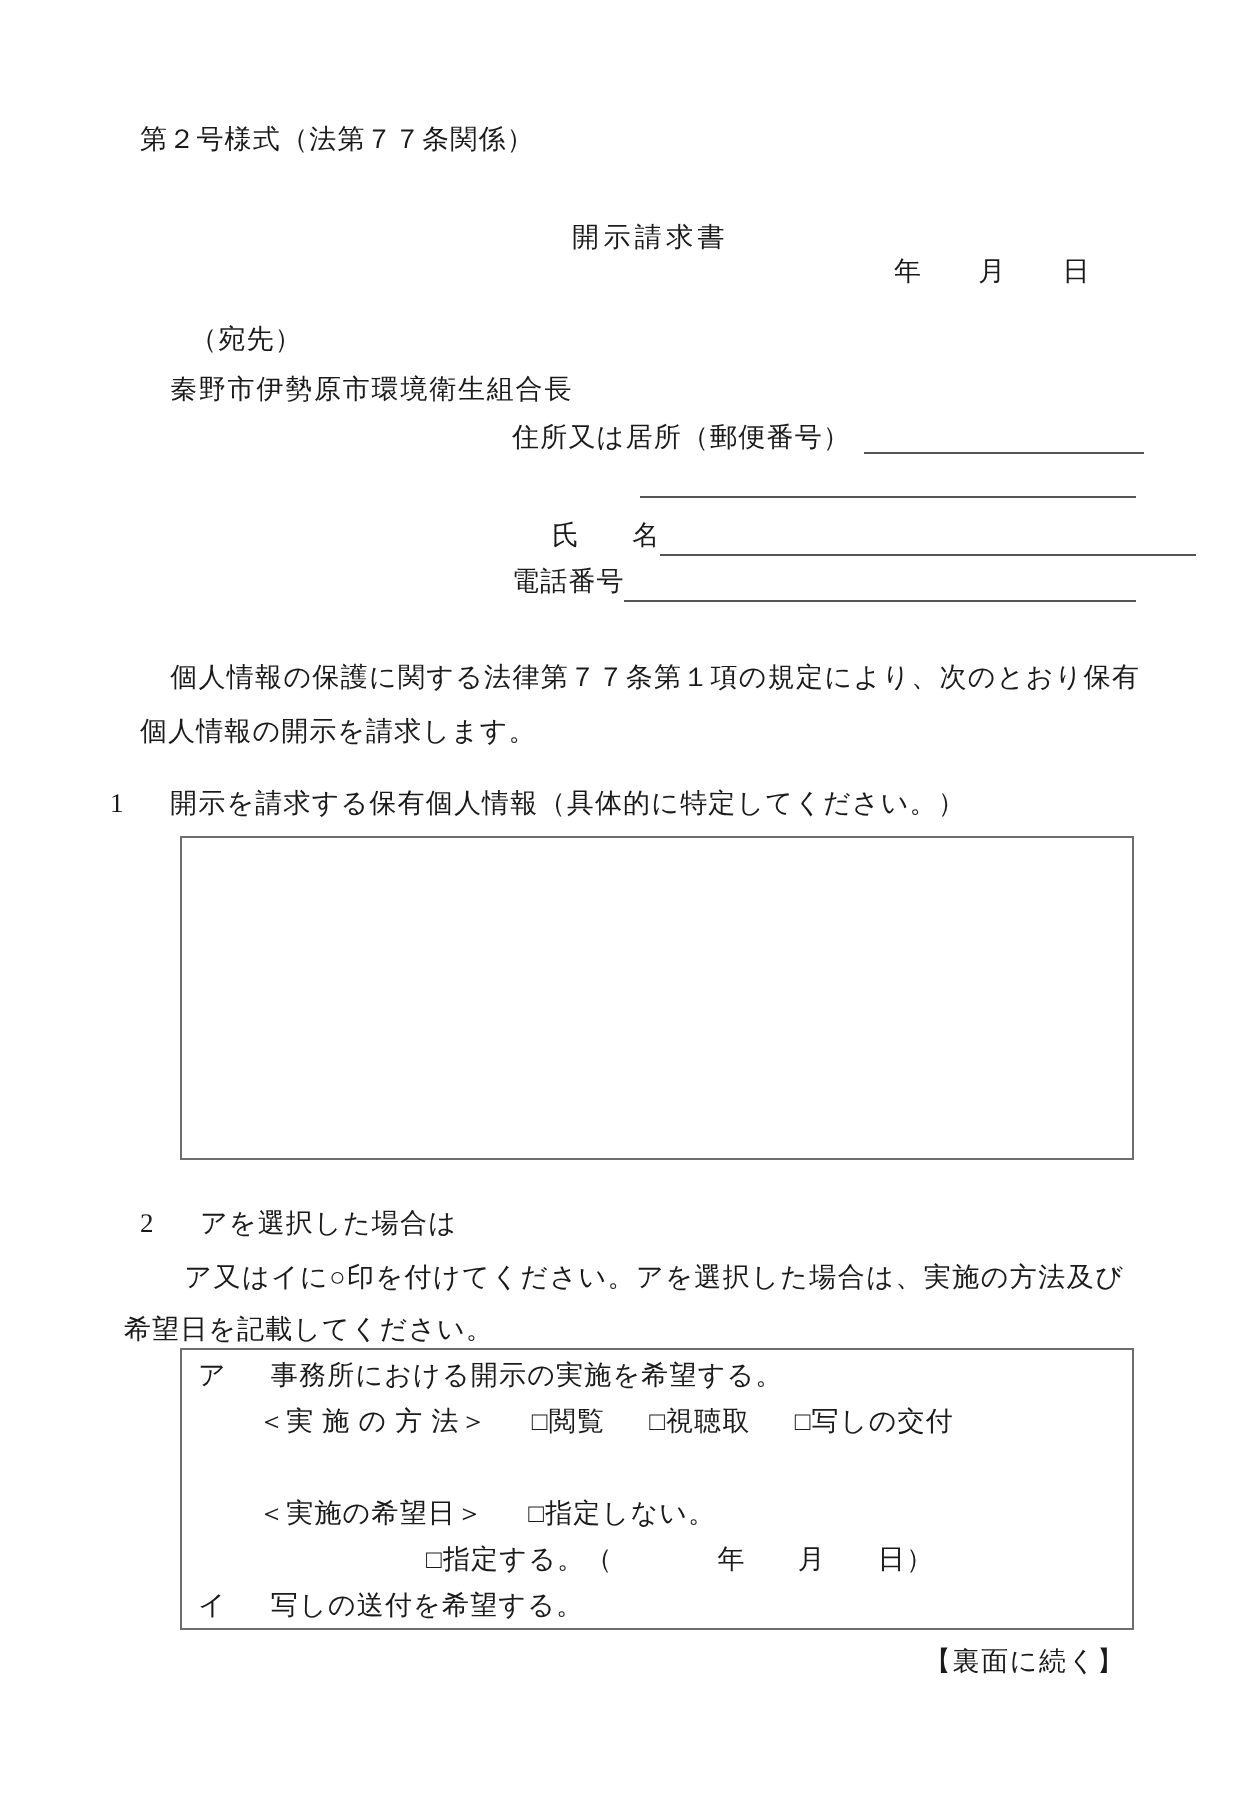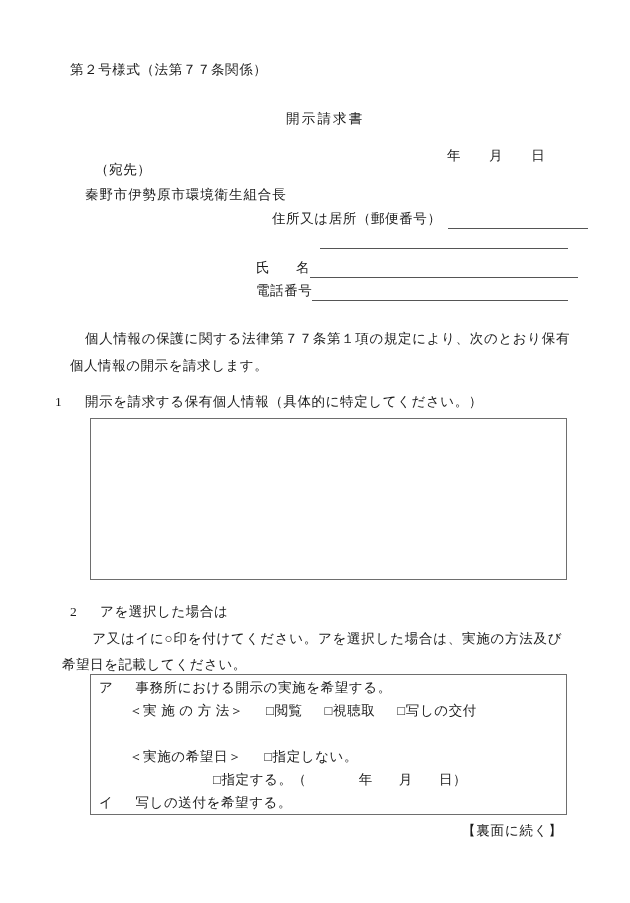--- a/index.html
+++ b/index.html
@@ -34,21 +34,21 @@
     left: 70px;
     top: 60px;
   }
   #doc-title {
     left: 286px;
     top: 109px;
     letter-spacing: 2.2px;
   }
   #date-line {
     left: 447px;
-    top: 146px;
+    top: 126px;
     letter-spacing: 0.6px;
   }
   #date-line .gap {
     display: inline-block;
     width: 28px;
   }
 
   
   #addressee-label {
     left: 95px;
@@ -70,28 +70,28 @@
     letter-spacing: 0.6px;
     white-space: pre;
   }
   .field-label { flex: none; }
   .field-rule {
     flex: none;
     border-bottom: 1px solid #555;
     height: 14px;
   }
 
-  #row-address { left: 272px; top: 209px; }
+  #row-address { left: 256px; top: 209px; align-items: center; }
   #row-address .field-rule { width: 140px; margin-left: 6px; }
 
   #row-address2 { left: 320px; top: 234px; }
   #row-address2 .field-rule { width: 248px; }
 
   #row-name { left: 256px; top: 258px; }
-  #row-name .field-label { letter-spacing: 0.6px; }
+  #row-name .field-label { letter-spacing: 0.6px; margin-left: 20px; }
   #row-name .field-rule { width: 268px; }
 
   #row-tel { left: 256px; top: 281px; }
   #row-tel .field-rule { width: 256px; }
 
   .wide-space { display: inline-block; width: 26px; }
 
   
   #legal-paragraph {
     position: absolute;

